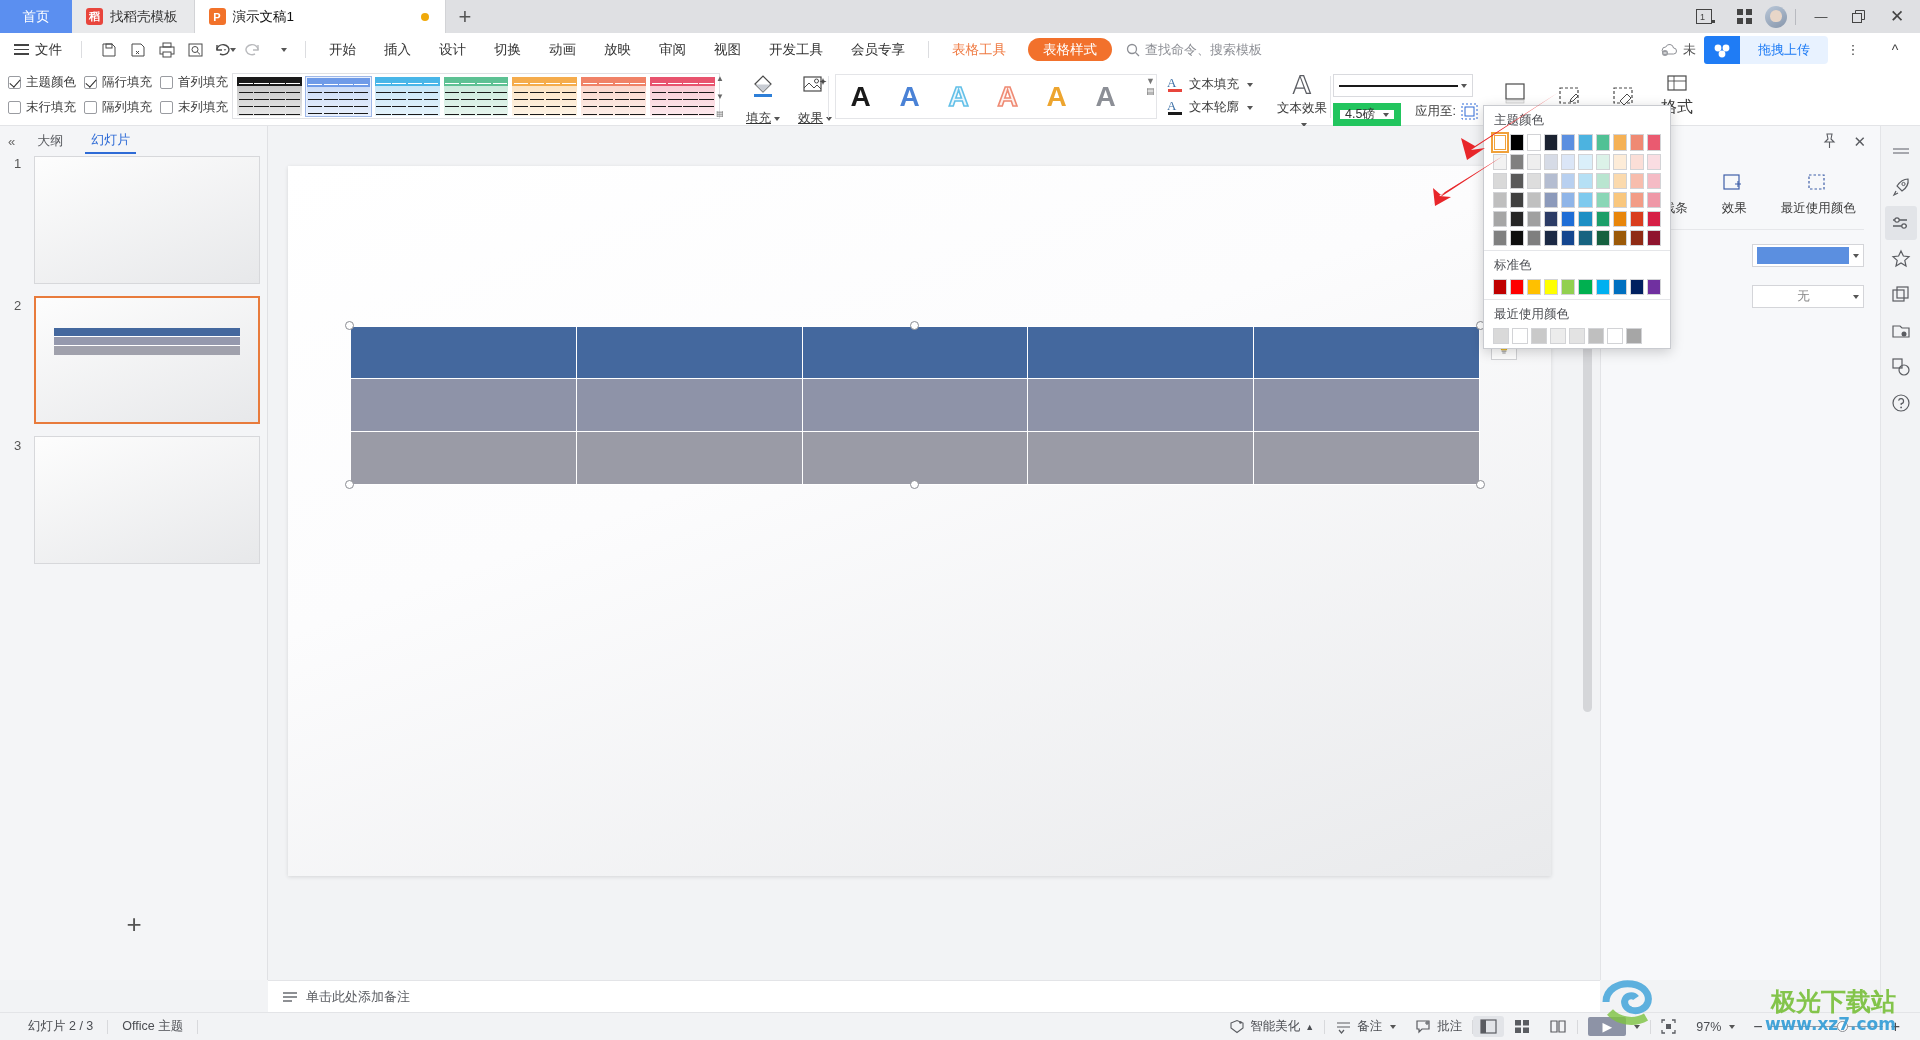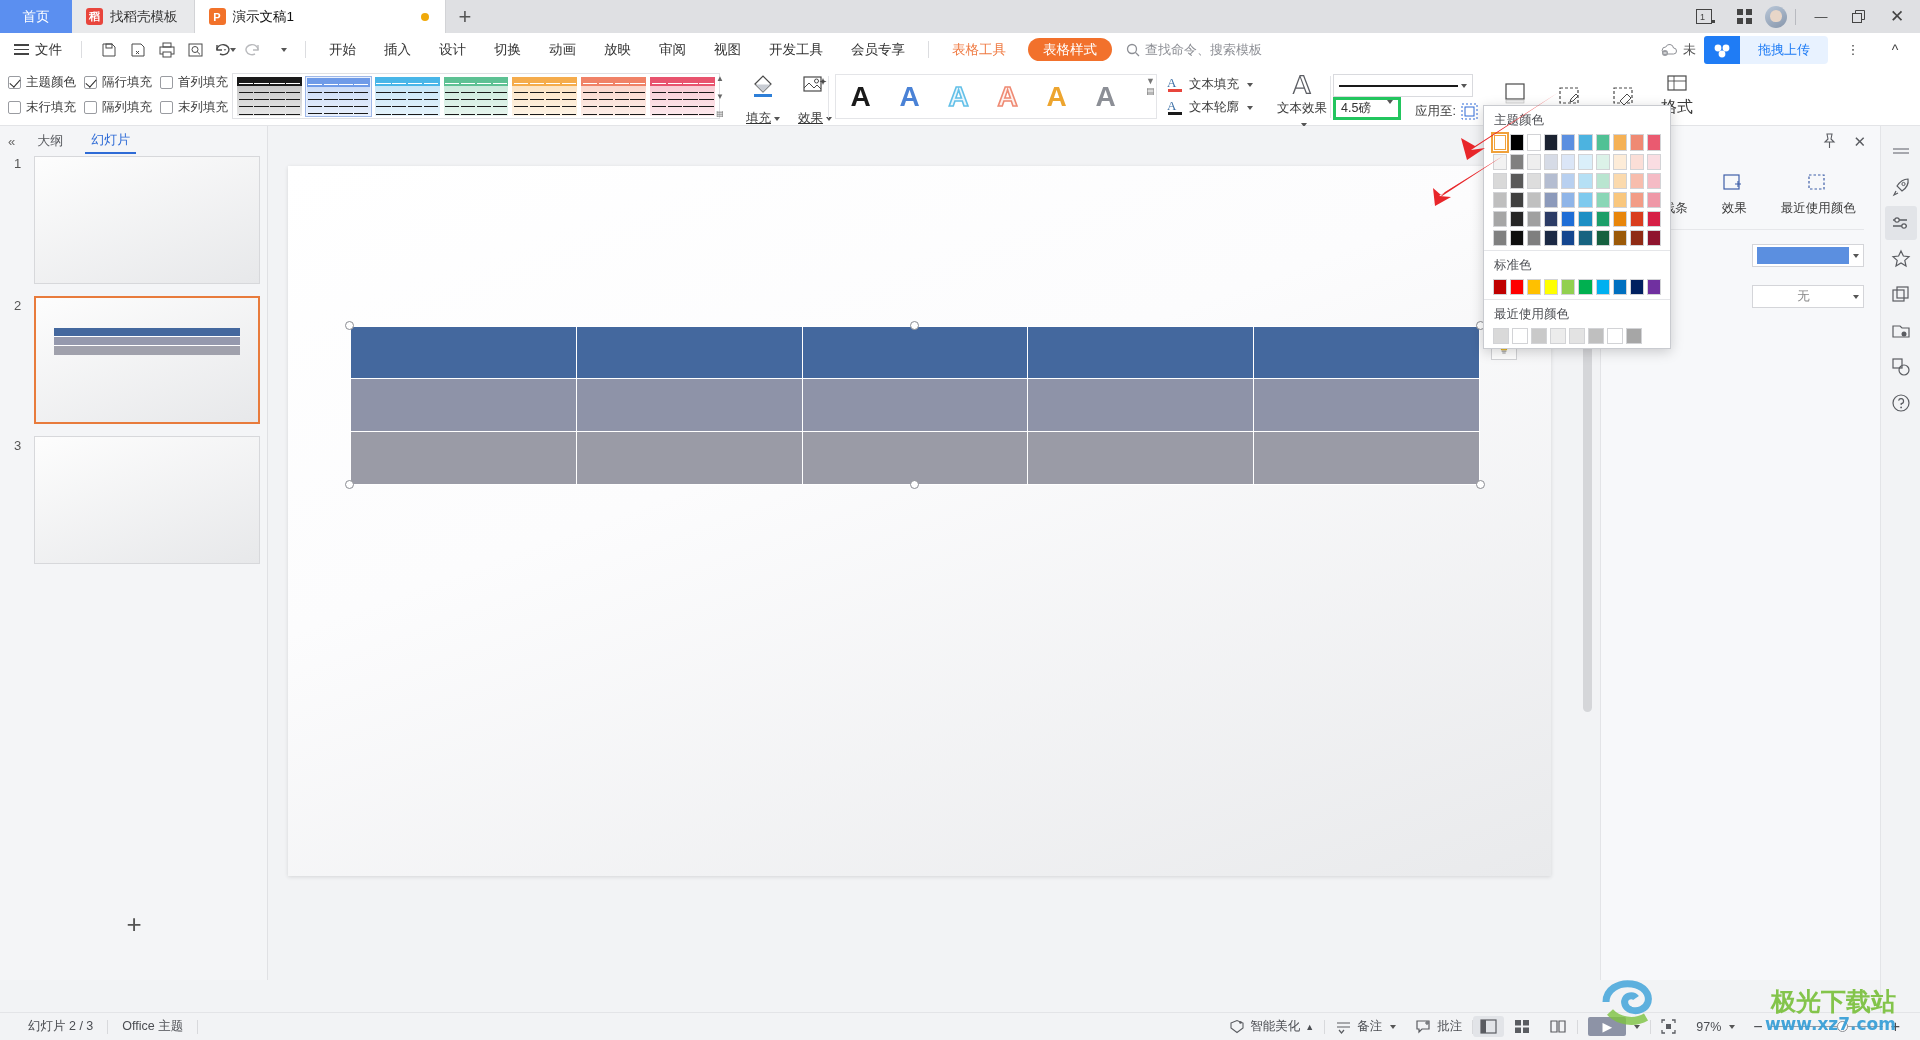--- a/index.html
+++ b/index.html
@@ -82,21 +82,21 @@
   .tfico { width:17px; height:17px; position:relative; }
   .tfico .A { position:absolute; left:0; top:-1px; font-size:13px; color:#3a6ea5; font-family:"Liberation Serif",serif; }
   .tfico .bar { position:absolute; left:1px; bottom:1px; width:14px; height:3px; }
 
   .texteff { position:absolute; left:1275px; top:7px; width:54px; text-align:center; }
   .texteff .glyph { font-size:26px; color:#5b5d63; font-family:"Liberation Serif",serif; line-height:26px; }
 
   .linegrp { position:absolute; left:1333px; top:8px; }
   .linesel { width:140px; height:23px; border:1px solid #d9dade; background:#fff; display:flex; align-items:center; padding:0 5px; }
   .linesel .ln { flex:1; height:0; border-top:2.4px solid #1a1a1a; }
-  .wsel { width:68px; height:23px; border:3px solid #22c55e; background:#fff; display:flex; justify-content:space-between; padding:0 5px; font-size:12.5px; }
+  .wsel { width:68px; height:23px; border:7px solid #22c55e; background:#fff; display:flex; align-items:center; justify-content:space-between; padding:0 5px; font-size:12.5px; margin-top:6px; }
   .applyto { position:absolute; left:1415px; top:37px; display:flex; align-items:center; gap:5px; font-size:12.5px; color:#3a3a3a; }
 
   .rightribbon { position:absolute; left:1490px; top:6px; display:flex; align-items:flex-start; gap:4px; }
   .rbtn { width:50px; height:48px; display:flex; flex-direction:column; align-items:center; justify-content:center; gap:3px; }
   .rbtn .lbl2 { font-size:16px; color:#3a3a3a; }
 
   
   .colorpanel { position:absolute; left:1483px; top:105px; width:188px; background:#fff; border:1px solid #c9cbd0; box-shadow:0 3px 12px rgba(0,0,0,.18); z-index:60; padding:0 0 4px 0; }
   .cp-title { font-size:12.5px; color:#4b4d52; padding:6px 10px 5px 10px; }
   .cp-grid { padding:0 9px; }
@@ -919,20 +919,26 @@
             <rect x="6.3" y="13.4" width="3.4" height="1.2" fill="#a9a9a9"></rect>
           </svg>
       </div>
     </div>
 
     <div class="vscroll">
       <div class="vthumb"></div>
     </div>
   </div>
 
+  <div class="notesbar">
+    <svg width="16" height="14" viewBox="0 0 16 14">
+        <path d="M1 3h14M1 7h14M1 11h9" stroke="#6a6c71" stroke-width="1.3"></path>
+      </svg>
+    <span>单击此处添加备注</span>
+  </div>
 
   <div class="rpanel">
     <div class="rp-top">
       <span>
         <svg width="15" height="16" viewBox="0 0 15 16">
             <path d="M5 1h5l-1 5 3 3H3l3-3z" fill="none" stroke="#5a5c61" stroke-width="1.1"></path>
             <path d="M7.5 9v6" stroke="#5a5c61" stroke-width="1.1"></path>
           </svg>
       </span>
       <span style="font-size:15px;color:#5a5c61">✕</span>

